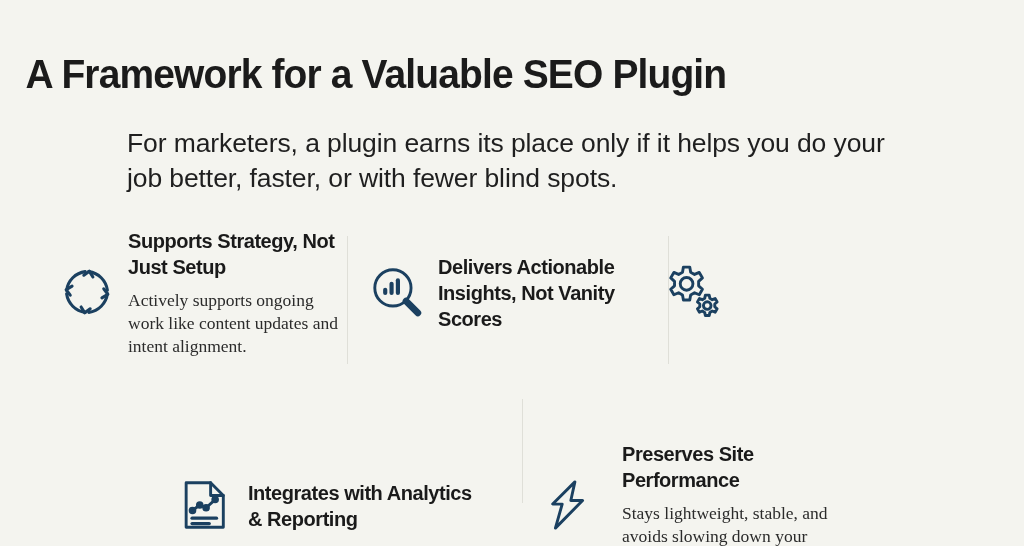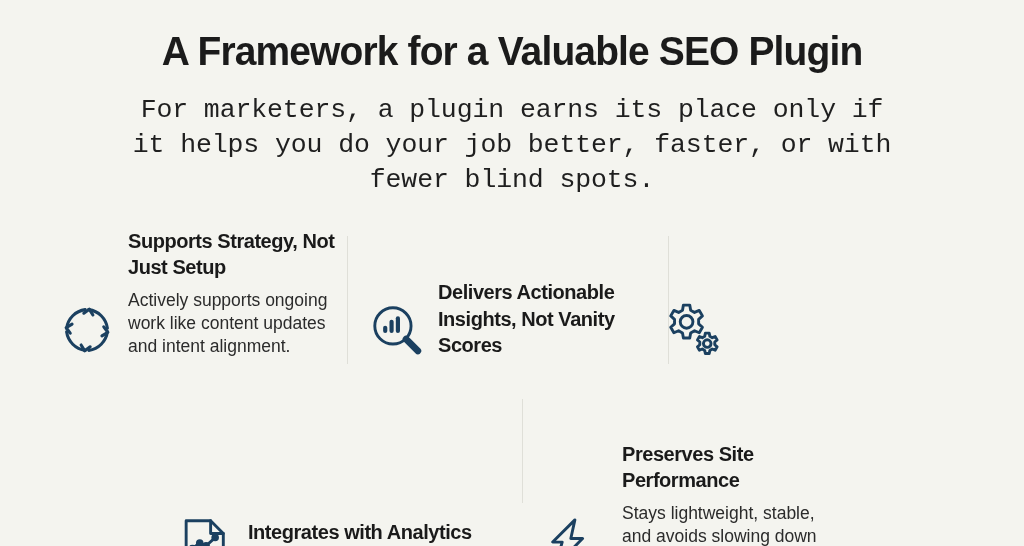--- a/index.html
+++ b/index.html
@@ -19,40 +19,39 @@
 
   .infographic {
     width: 1024px;
     height: 546px;
     position: relative;
     padding: 0;
   }
 
   
   .header {
-    text-align: center;
-    padding-top: 29px;
+    padding-top: 52px;
   }
 
   .title {
     font-family: "Liberation Sans", sans-serif;
     font-weight: bold;
     font-size: 41px;
     letter-spacing: -0.9px;
     color: #1b1b1b;
     line-height: 1.12;
     transform: scaleX(0.95);
   }
 
   .subtitle {
-    font-family: Liberation Mono, monospace;
+    font-family: Liberation Sans, sans-serif;
     font-size: 26.5px;
     color: #1f1f1f;
     line-height: 1.32;
-    margin: 18px auto 0;
+    margin: 28px auto 0;
     width: 770px;
     letter-spacing: -0.1px;
   }
 
   
   .row {
     display: flex;
     position: absolute;
   }
 
@@ -63,21 +62,21 @@
   }
 
   .row-bottom {
     top: 391px;
     left: 178px;
     width: 700px;
   }
 
   .card {
     display: flex;
-    align-items: flex-end;
+    align-items: center;
     gap: 12px;
     position: relative;
   }
 
   .row-top .card { width: 290px; }
   .row-top .card:nth-child(2) { width: 300px; padding-left: 20px; }
   .row-top .card:nth-child(3) { width: 300px; padding-left: 20px; }
 
   .row-bottom .card { width: 330px; margin-top: 48px; }
   .row-bottom .card:nth-child(2) { width: 330px; padding-left: 32px; gap: 24px; }
@@ -109,21 +108,21 @@
     font-size: 20px;
     line-height: 1.32;
     color: #1a1a1a;
     letter-spacing: -0.45px;
     max-width: 215px;
   }
 
   .card-heading.wide { max-width: 240px; }
 
   .card-text {
-    font-family: Liberation Sans, sans-serif;
+    font-family: Liberation Serif, serif;
     font-size: 17.5px;
     line-height: 1.33;
     color: #2b2b2b;
     margin-top: 8px;
     max-width: 215px;
   }
   .card-text.wide { max-width: 245px; }
 
   .row-top .card:nth-child(1) .card-text,
   .row-top .card:nth-child(3) .card-text { margin-left: 0; }

